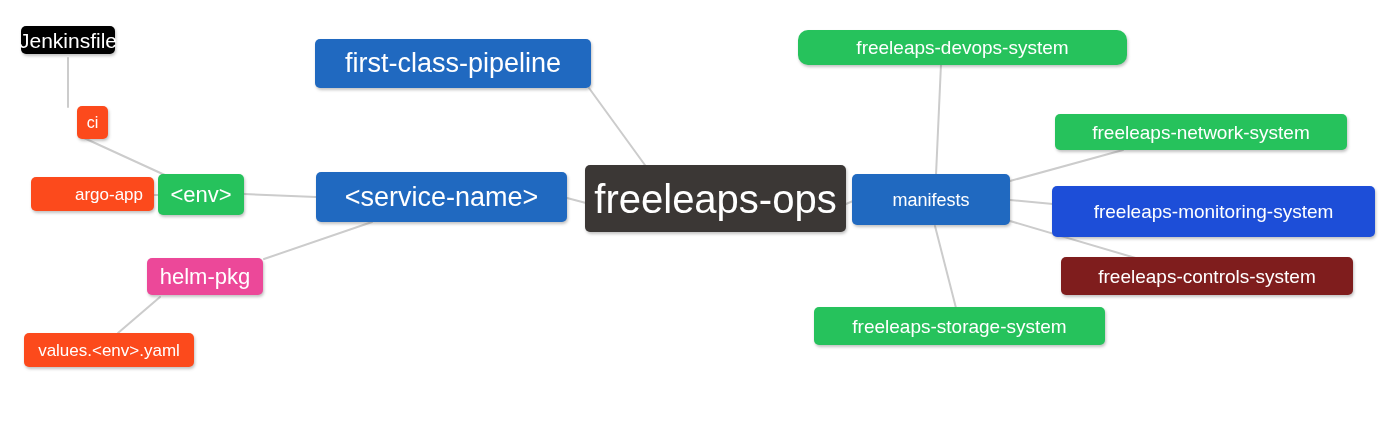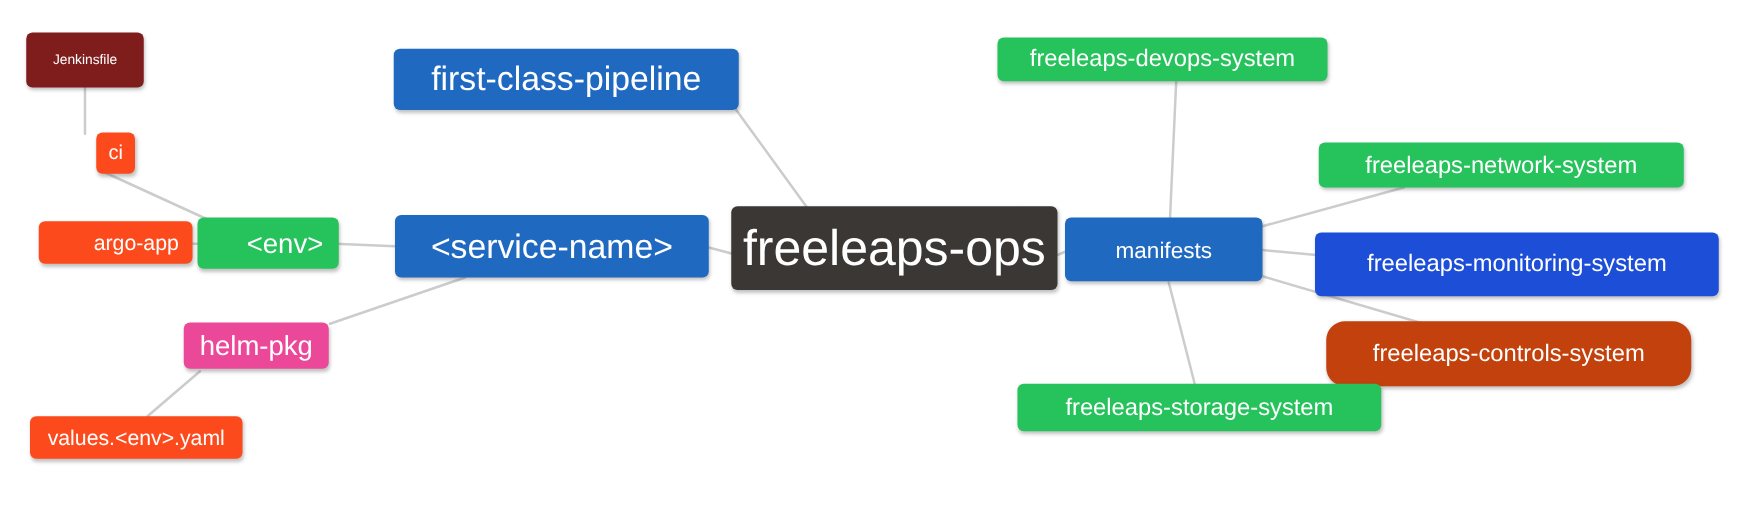--- a/index.html
+++ b/index.html
@@ -48,29 +48,29 @@
       <line x1="589" y1="88" x2="650" y2="172" stroke="#cccccc" stroke-width="2" stroke-linecap="round"></line>
       <line x1="567" y1="198" x2="586" y2="203" stroke="#cccccc" stroke-width="2" stroke-linecap="round"></line>
       <line x1="846" y1="204" x2="853" y2="201" stroke="#cccccc" stroke-width="2" stroke-linecap="round"></line>
       <line x1="936" y1="175" x2="941" y2="64" stroke="#cccccc" stroke-width="2" stroke-linecap="round"></line>
       <line x1="1010" y1="181" x2="1123" y2="150" stroke="#cccccc" stroke-width="2" stroke-linecap="round"></line>
       <line x1="1010" y1="200" x2="1053" y2="204" stroke="#cccccc" stroke-width="2" stroke-linecap="round"></line>
       <line x1="1010" y1="221" x2="1139" y2="259" stroke="#cccccc" stroke-width="2" stroke-linecap="round"></line>
       <line x1="935" y1="226" x2="956" y2="308" stroke="#cccccc" stroke-width="2" stroke-linecap="round"></line>
     </svg>
   <div id="nodes-layer">
-      <div class="node" style="left: 21px; top: 26px; width: 94px; height: 44px; font-size: 11px; background: #7f1d1d; color: rgb(255, 255, 255);">Jenkinsfile</div>
+      <div class="node" style="left: 21px; top: 26px; width: 94px; height: 28px; font-size: 21px; background: #000000; color: rgb(255, 255, 255);">Jenkinsfile</div>
       <div class="node" style="left: 53px; top: 106px; width: 31px; height: 33px; font-size: 16px; background: rgb(252, 74, 28); color: rgb(255, 255, 255); margin-left: 24px;">ci</div>
       <div class="node" style="left: 31px; top: 177px; width: 90px; height: 34px; font-size: 17px; background: rgb(252, 74, 28); color: rgb(255, 255, 255); padding-left: 33px;">argo-app</div>
-      <div class="node" style="left: 158px; top: 174px; width: 86px; height: 41px; font-size: 22px; background: rgb(38, 194, 92); color: rgb(255, 255, 255); padding-left: 27px;">&lt;env&gt;</div>
+      <div class="node" style="left: 158px; top: 174px; width: 86px; height: 41px; font-size: 22px; background: rgb(38, 194, 92); color: rgb(255, 255, 255);">&lt;env&gt;</div>
       <div class="node" style="left: 147px; top: 258px; width: 116px; height: 37px; font-size: 22px; background: #ec4899; color: rgb(255, 255, 255);">helm-pkg</div>
       <div class="node" style="left: 8px; top: 333px; width: 170px; height: 34px; font-size: 17px; background: rgb(252, 74, 28); color: rgb(255, 255, 255); margin-left: 16px;">values.&lt;env&gt;.yaml</div>
       <div class="node" style="left: 315px; top: 39px; width: 276px; height: 49px; font-size: 27px; background: rgb(32, 105, 192); color: rgb(255, 255, 255);">first-class-pipeline</div>
       <div class="node" style="left: 316px; top: 172px; width: 251px; height: 50px; font-size: 27px; background: rgb(32, 105, 192); color: rgb(255, 255, 255);">&lt;service-name&gt;</div>
       <div class="node" style="left: 585px; top: 165px; width: 261px; height: 67px; font-size: 40px; background: rgb(59, 55, 53); color: rgb(255, 255, 255);">freeleaps-ops</div>
       <div class="node" style="left: 852px; top: 174px; width: 158px; height: 51px; font-size: 18px; background: rgb(32, 105, 192); color: rgb(255, 255, 255);">manifests</div>
-      <div class="node" style="left: 798px; top: 30px; width: 264px; height: 35px; font-size: 19px; background: rgb(38, 194, 92); color: rgb(255, 255, 255);">freeleaps-devops-system</div>
+      <div class="node" style="left: 798px; top: 30px; width: 329px; height: 35px; font-size: 19px; background: rgb(38, 194, 92); color: rgb(255, 255, 255); border-radius: 10px;">freeleaps-devops-system</div>
       <div class="node" style="left: 1055px; top: 114px; width: 292px; height: 36px; font-size: 19px; background: rgb(38, 194, 92); color: rgb(255, 255, 255);">freeleaps-network-system</div>
       <div class="node" style="left: 1052px; top: 186px; width: 323px; height: 51px; font-size: 19px; background: #1d4ed8; color: rgb(255, 255, 255); text-align: right;">freeleaps-monitoring-system</div>
-      <div class="node" style="left: 1061px; top: 257px; width: 292px; height: 52px; font-size: 19px; background: #c2410c; color: rgb(255, 255, 255); border-radius: 15px;">freeleaps-controls-system</div>
+      <div class="node" style="left: 1061px; top: 257px; width: 292px; height: 38px; font-size: 19px; background: #7f1d1d; color: rgb(255, 255, 255);">freeleaps-controls-system</div>
       <div class="node" style="left: 814px; top: 307px; width: 291px; height: 38px; font-size: 19px; background: rgb(38, 194, 92); color: rgb(255, 255, 255);">freeleaps-storage-system</div>
     </div>
 </div>
 
 </body></html>

